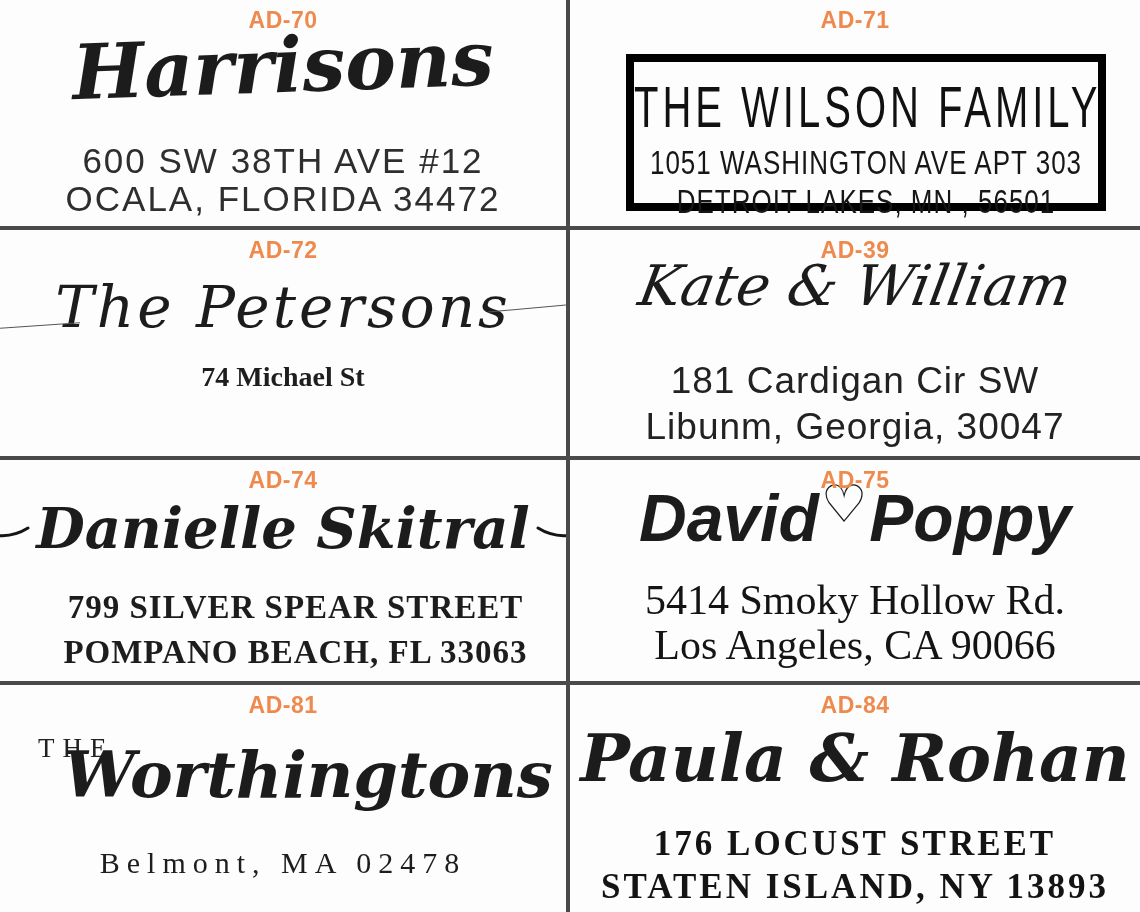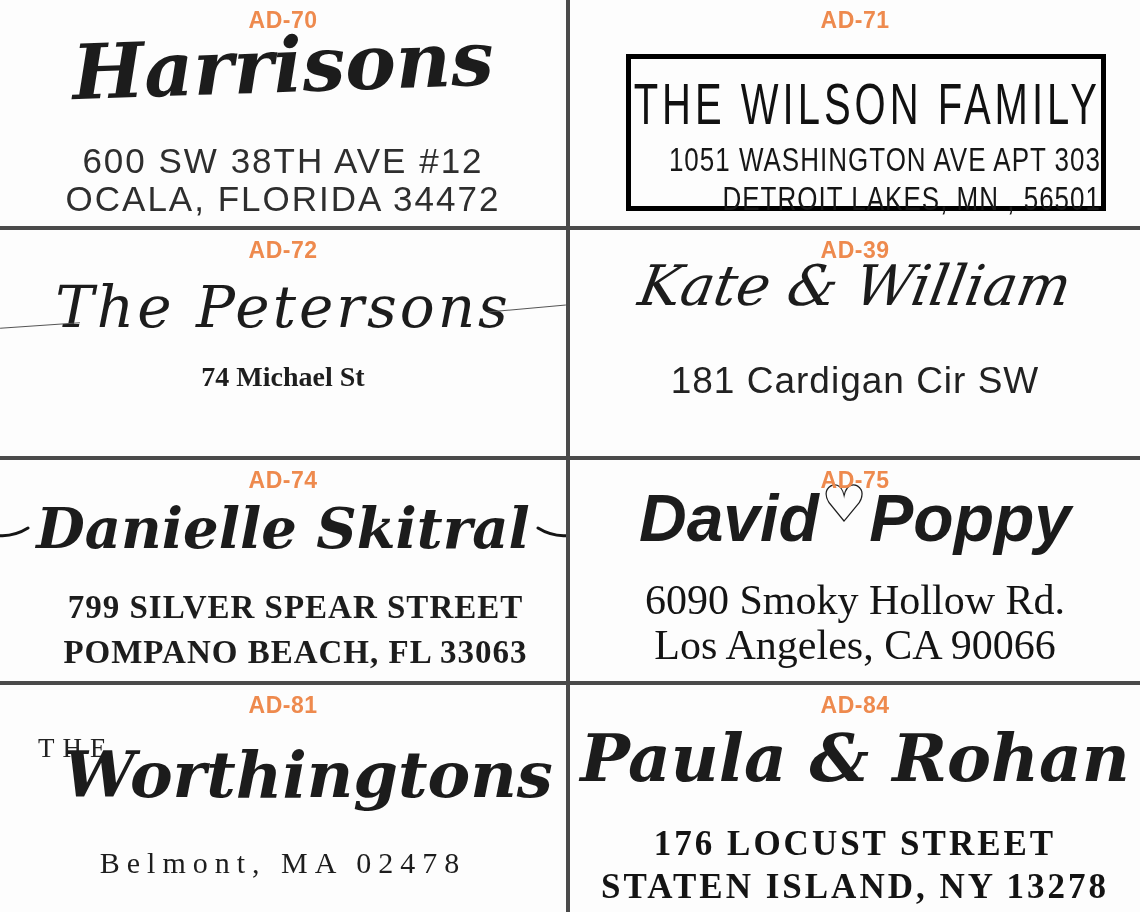--- a/index.html
+++ b/index.html
@@ -33,21 +33,21 @@
   }
   .addr70 {
     position:absolute; top:142px; left:0; right:0; text-align:center;
     font-family:"Liberation Sans", sans-serif; font-size:35px; letter-spacing:2px;
     color:#2e2e2e; line-height:1.08; font-weight:400;
   }
 
   
   .box71 {
     position:absolute; left:56px; right:34px; top:54px; bottom:15px;
-    border:5px solid #000000; text-align:right;
+    border:8px solid #000000; text-align:center;
   }
   .name71 {
     margin-top:16px; font-size:40px; letter-spacing:4px; font-weight:400;
     color:#111; transform:scaleY(1.45); transform-origin:center top;
     white-space:nowrap; line-height:1;
   }
   .addr71 {
     margin-top:26px; font-size:26px; letter-spacing:1px; color:#161616;
     transform:scaleY(1.3); transform-origin:center top; line-height:1.15;
     white-space:nowrap;
@@ -174,20 +174,21 @@
     <div class="addr72">
       <div>74 Michael St</div>
     </div>
   </div>
 
   <div class="cell bb">
     <div class="label">AD-39</div>
     <div class="name73 ink">Kate &amp; William</div>
     <div class="addr73">
       <div>181 Cardigan Cir SW</div>
+      <div>Libunm, Georgia, 30047</div>
     </div>
   </div>
 
   <div class="cell br bb">
     <div class="label">AD-74</div>
     <div class="name74row">
       <span class="curl">
         <svg width="62" height="26" viewBox="0 0 62 26">
           <path d="M60,13 C44,23 24,23 12,15 C4,10 6,3 11,5 C16,7 11,14 3,12" fill="none" stroke="#151515" stroke-width="3" stroke-linecap="round"></path>
         </svg>
@@ -206,36 +207,36 @@
   </div>
 
   <div class="cell bb">
     <div class="label">AD-75</div>
     <div class="name75row">
       <span class="name75 ink">David</span>
       <span class="heart75 ink">♡</span>
       <span class="name75 ink">Poppy</span>
     </div>
     <div class="addr75">
-      <div>6090 Smoky Hollow Rd.</div>
+      <div>5414 Smoky Hollow Rd.</div>
       <div>Los Angeles, CA 90066</div>
     </div>
   </div>
 
   <div class="cell br">
     <div class="label">AD-81</div>
     <div class="the81">THE</div>
     <div class="name81 ink">Worthingtons</div>
     <div class="addr81">
       <div>Belmont, MA 02478</div>
     </div>
   </div>
 
   <div class="cell">
     <div class="label">AD-84</div>
     <div class="name84 ink">Paula &amp; Rohan</div>
     <div class="addr84">
       <div>176 LOCUST STREET</div>
-      <div>STATEN ISLAND, NY 13278</div>
+      <div>STATEN ISLAND, NY 13893</div>
     </div>
   </div>
 
 </div>
 
 </body></html>

